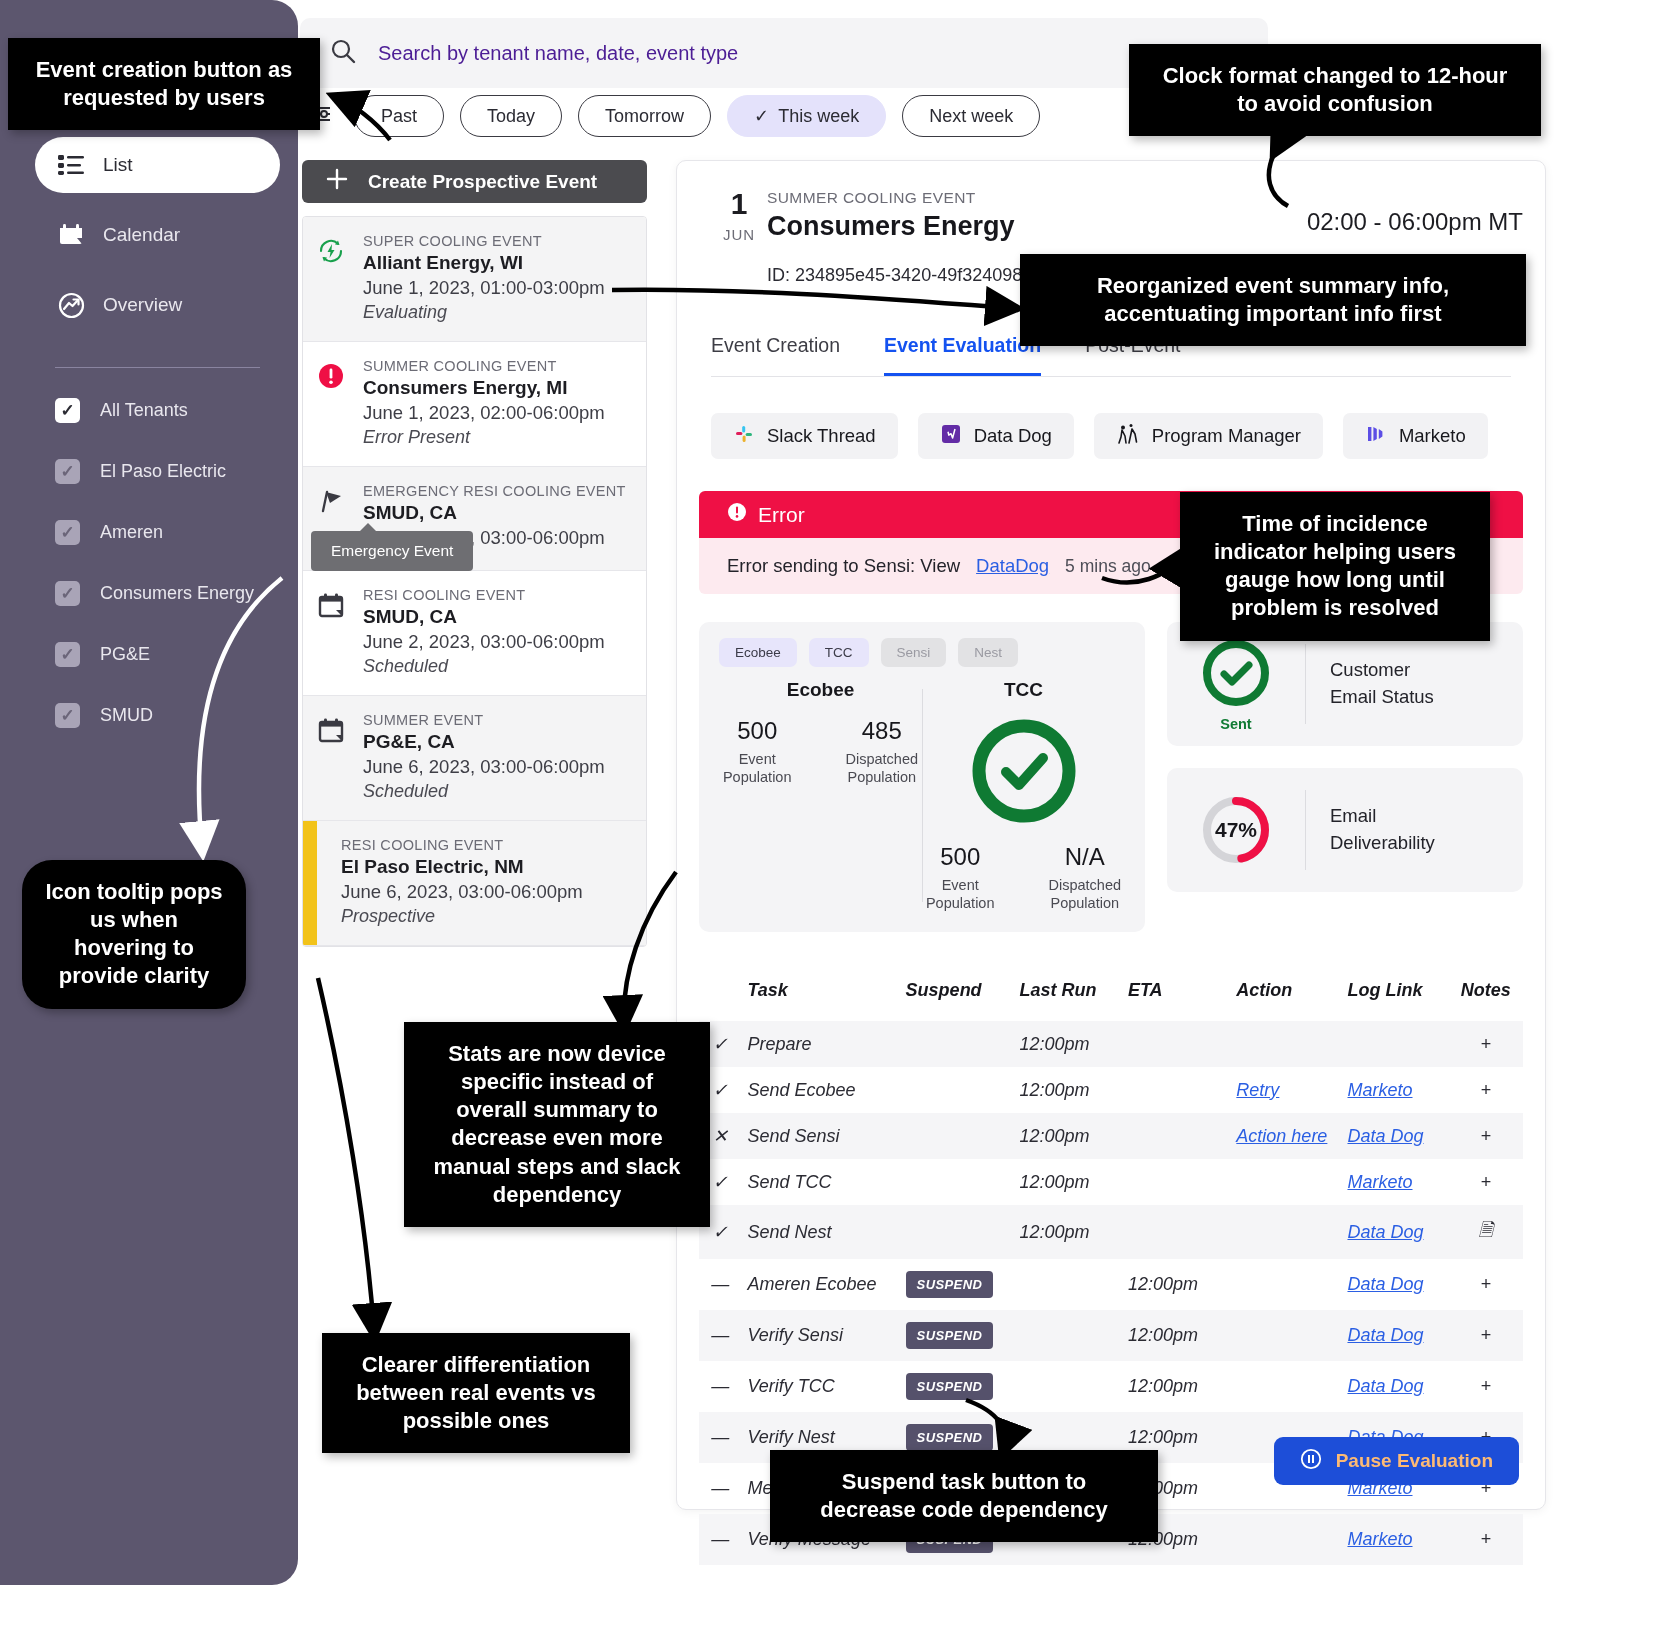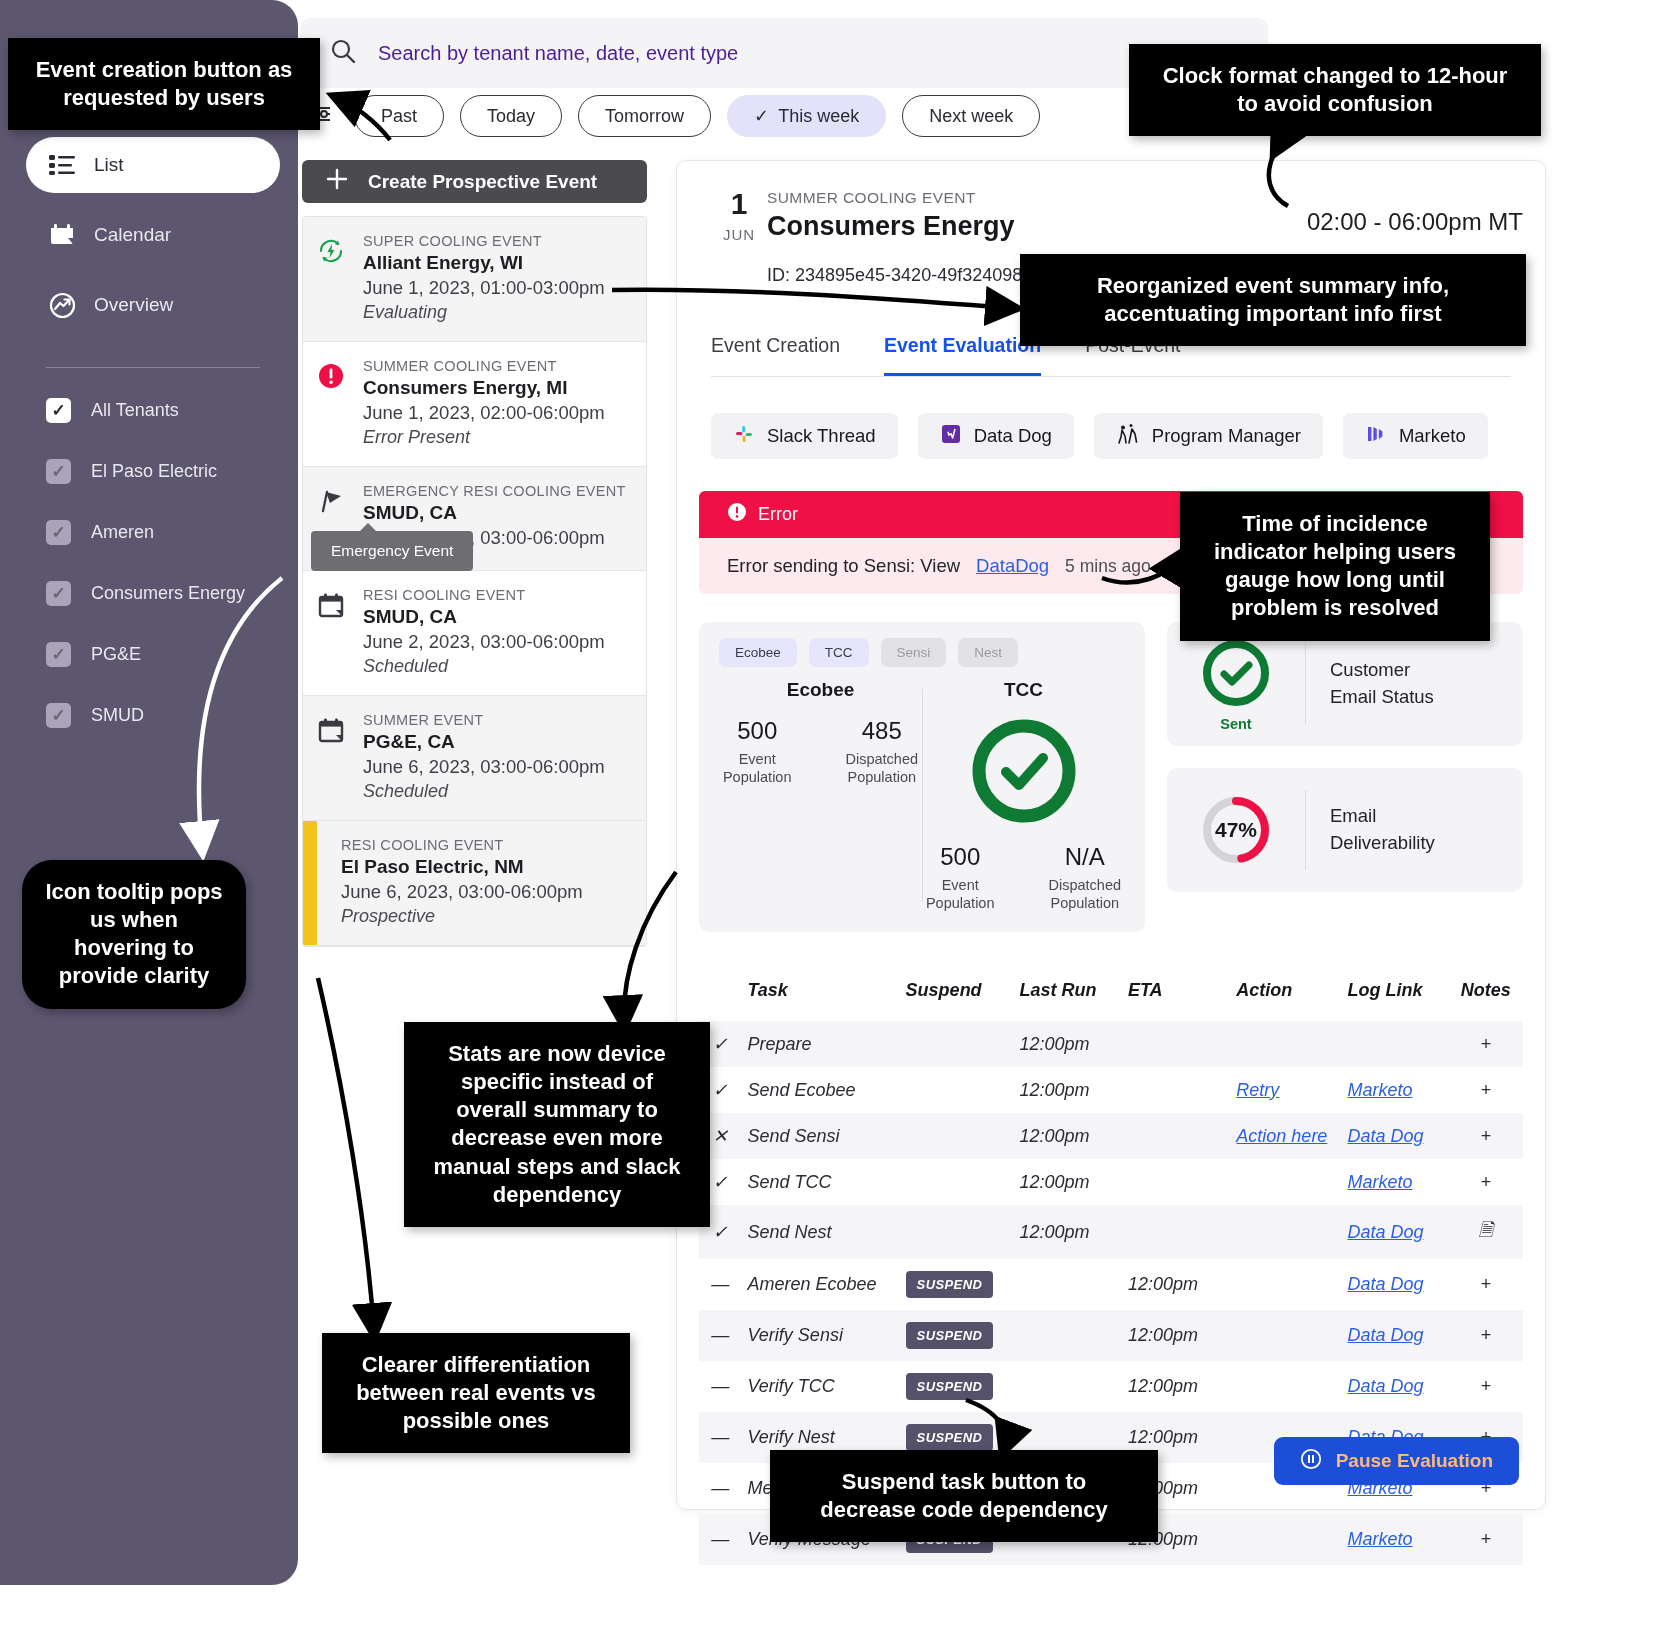--- a/index.html
+++ b/index.html
@@ -10,21 +10,21 @@
     position: relative;
     overflow: hidden;
   }
 
   
   #sidebar {
     position: absolute; left: 0; top: 0;
     width: 298px; height: 1585px;
     background: #5c566e;
     border-radius: 0 26px 26px 0;
-    padding: 26px 0 0 8px;
+    padding: 26px 0 0 17px;
     color: #fff;
   }
   .sb-brand {
     font-size: 23px; font-weight: 700; color: #efeef2;
     padding: 10px 0 0 36px; letter-spacing: .2px;
   }
   .sb-nav { margin-top: 74px; padding: 0 18px; }
   .sb-item {
     display: flex; align-items: center; gap: 18px;
     height: 56px; padding: 0 22px; border-radius: 28px;
@@ -130,21 +130,21 @@
 
   .links { display: flex; gap: 20px; margin: 36px 34px 0 34px; }
   .lk {
     height: 46px; background: #f2f2f4; border-radius: 7px;
     display: inline-flex; align-items: center; gap: 12px;
     padding: 0 22px; font-size: 18.5px; color: #18181d; cursor: pointer;
   }
 
   .errbox { margin: 32px 22px 0 22px; border-radius: 6px; overflow: hidden; }
   .err-h {
-    background: #ef1045; color: #fff; font-size: 18px;
+    background: #ef1045; color: #fff; font-size: 21px;
     padding: 11px 28px; display: flex; align-items: center; gap: 11px;
   }
   .err-b {
     background: #fdeaef; padding: 17px 28px; font-size: 18.5px; color: #23232a;
     display: flex; align-items: center; gap: 16px;
   }
   .err-b a { color: #2b5fe3; }
   .err-ago { color: #4e4e57; font-size: 17.5px; }
 
   

